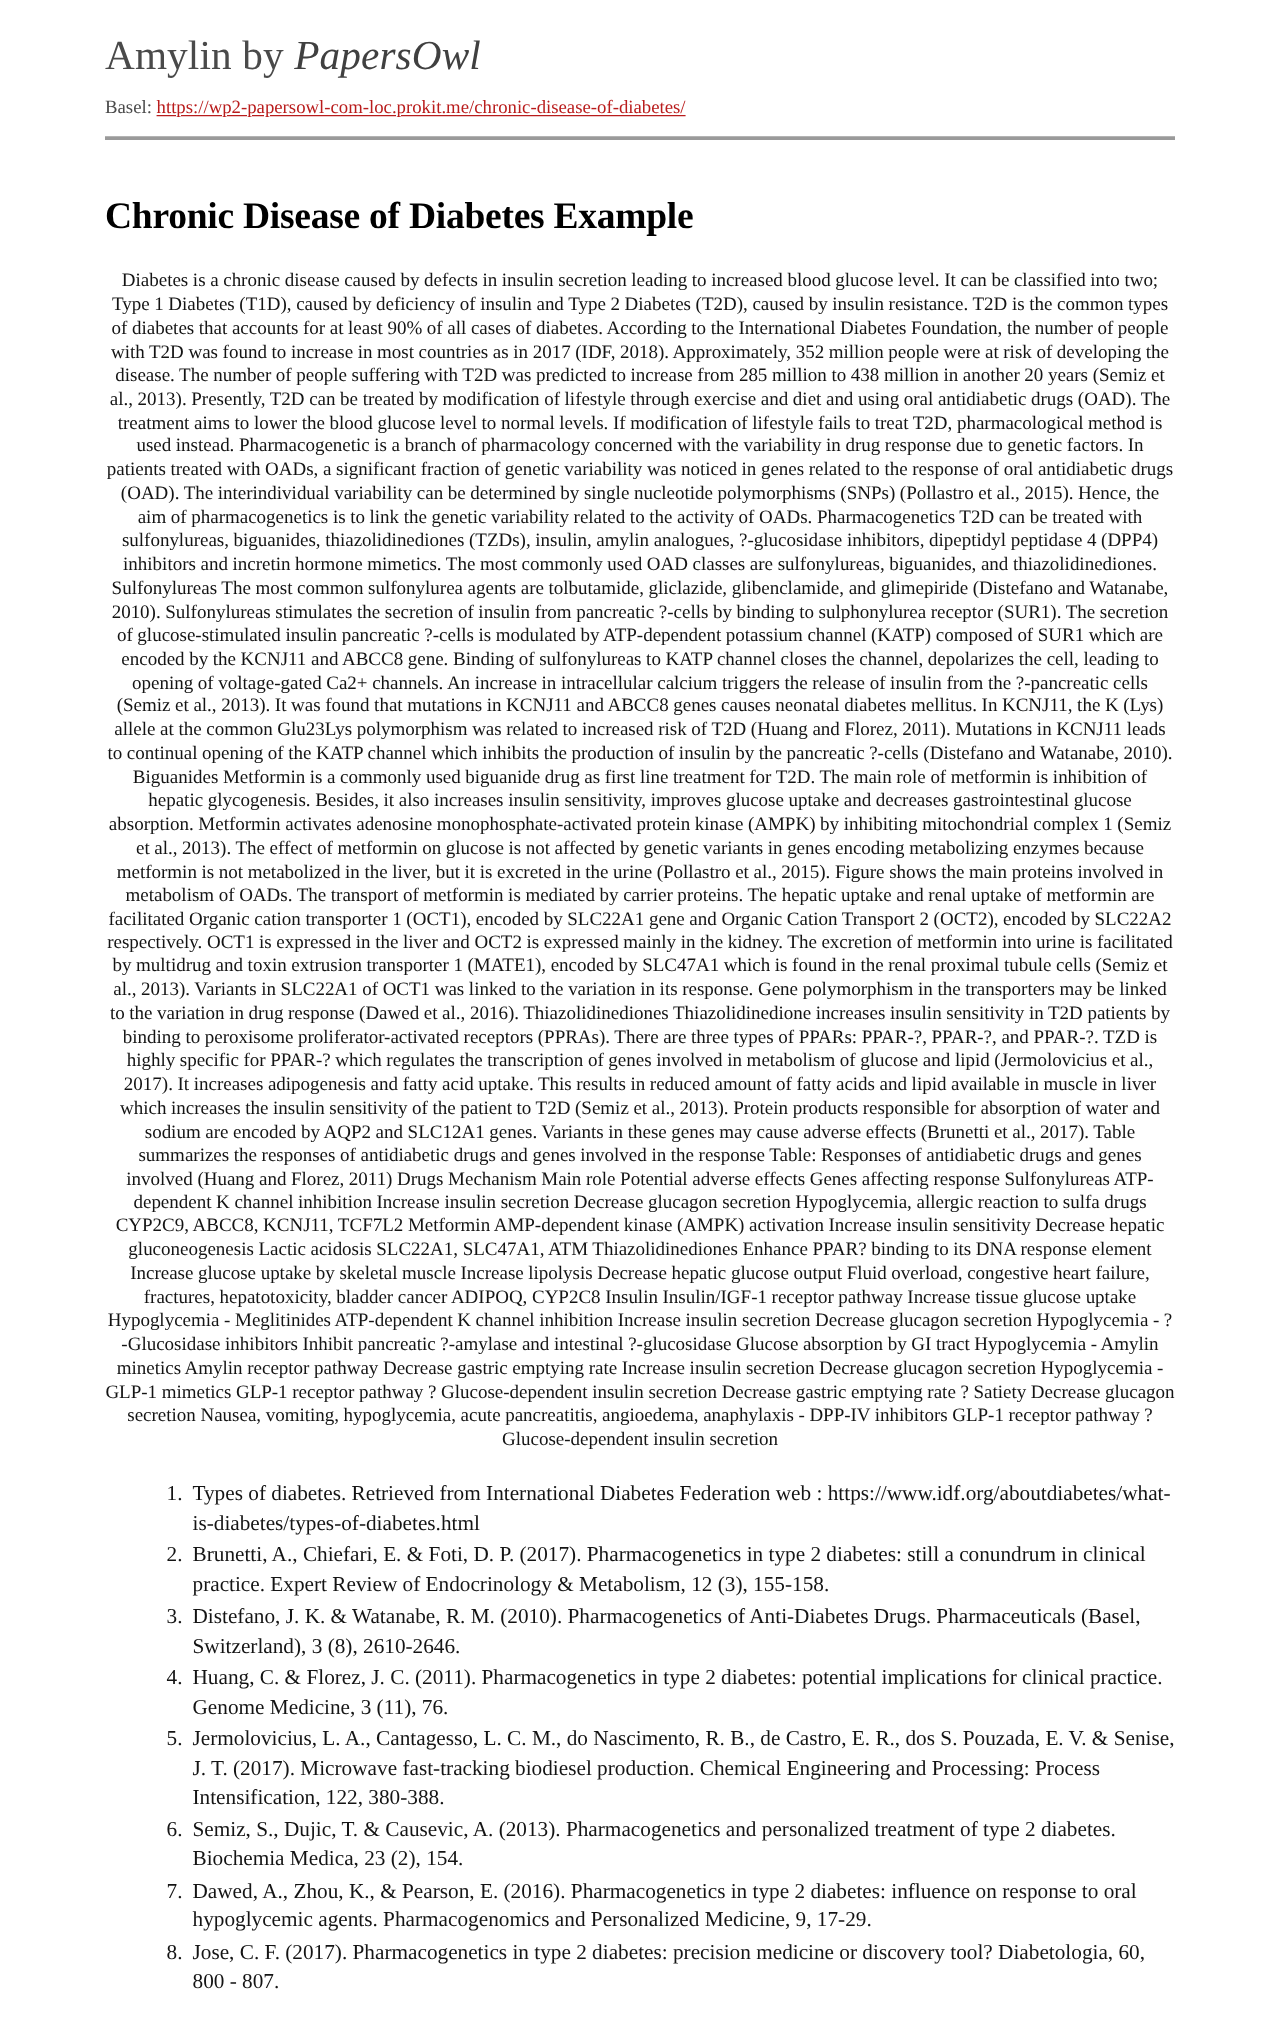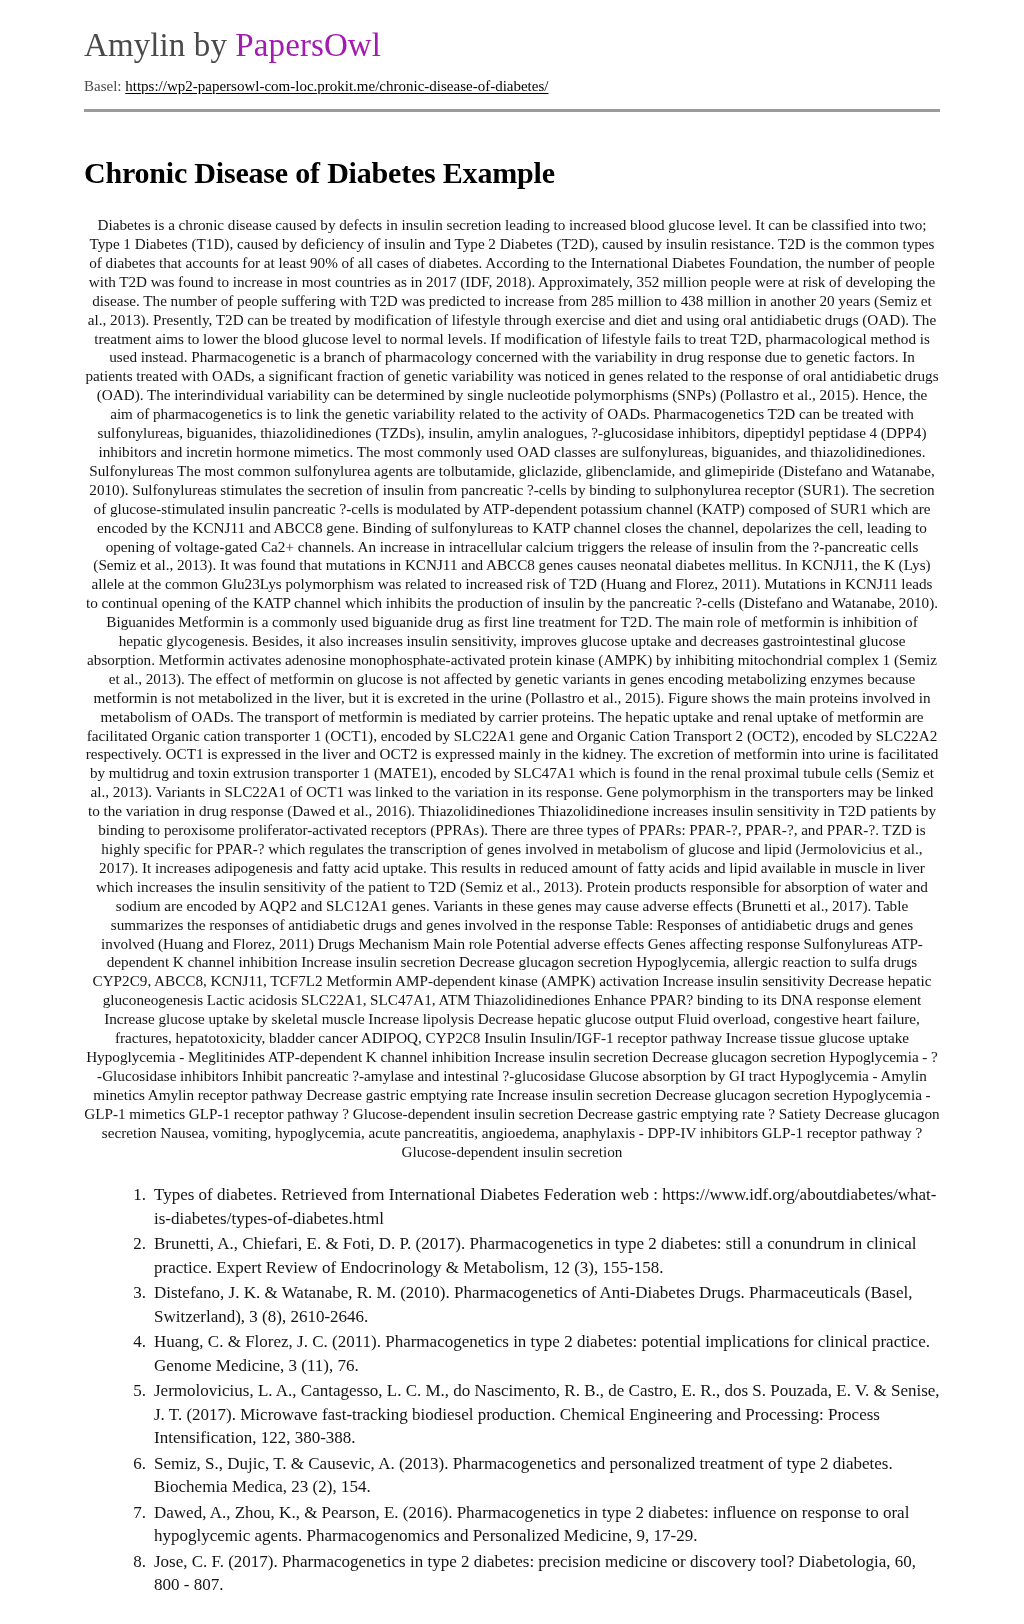--- a/index.html
+++ b/index.html
@@ -27,30 +27,31 @@
   }
   .brand-line {
     font-size: 33px;
     line-height: 1.2;
     color: #4a4a4a;
     font-weight: 400;
     letter-spacing: 0.1px;
     white-space: nowrap;
   }
   .brand-name {
-    color: #a21caf;
+    color: #404040;
+    font-style: italic;
   }
   .source-line {
     margin-top: 12px;
     font-size: 15px;
     color: #4a4a4a;
     white-space: nowrap;
   }
   .source-link {
-    color: #000000;
+    color: #b91c1c;
     text-decoration: underline;
     text-underline-offset: 2px;
   }
   .rule {
     margin: 14px 84px 0 84px;
     border: 0;
     border-top: 3px solid #9a9a9a;
     height: 0;
   }
 

